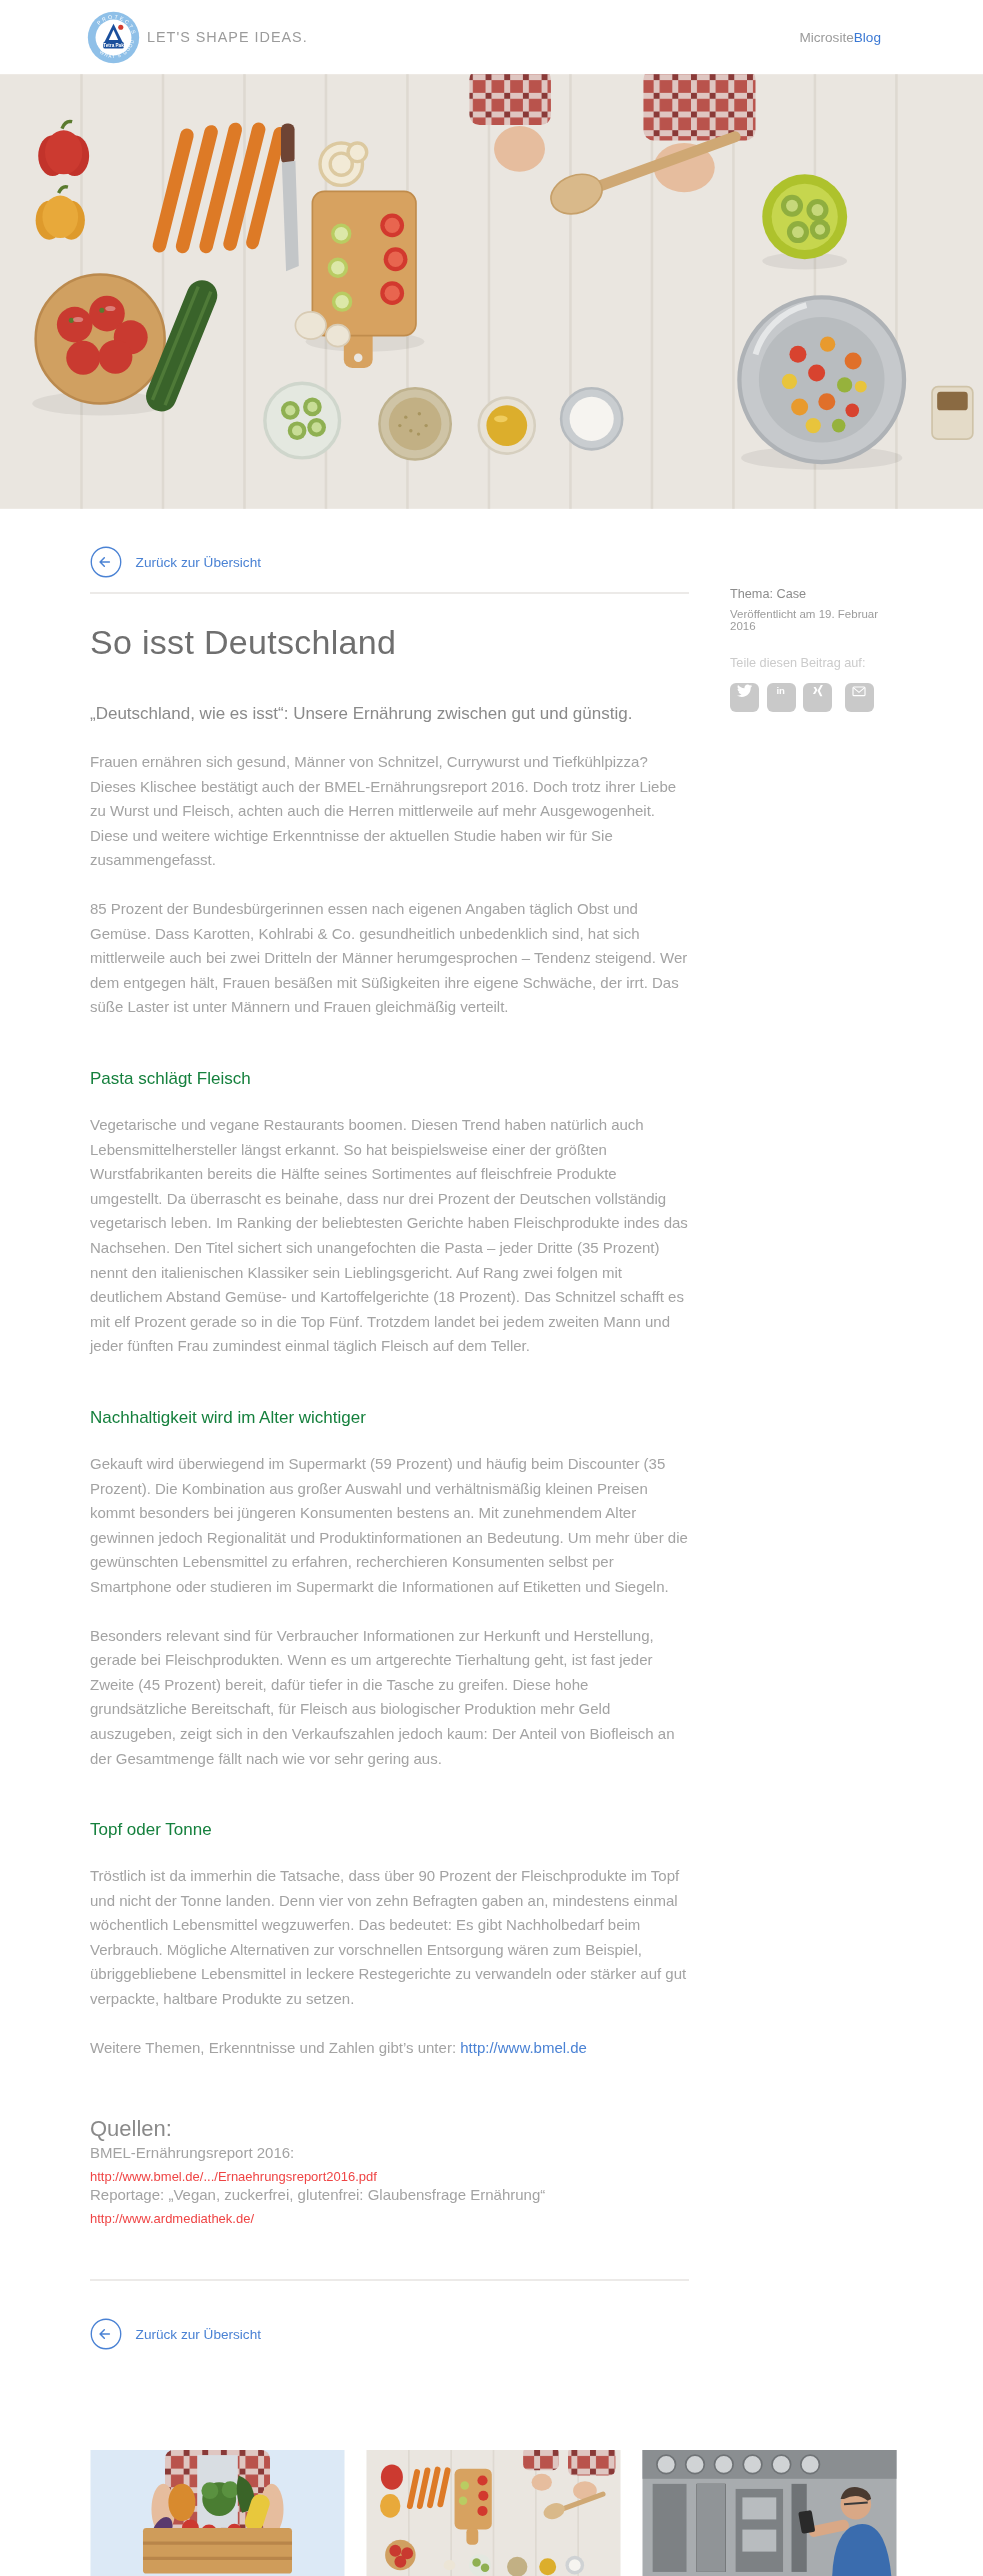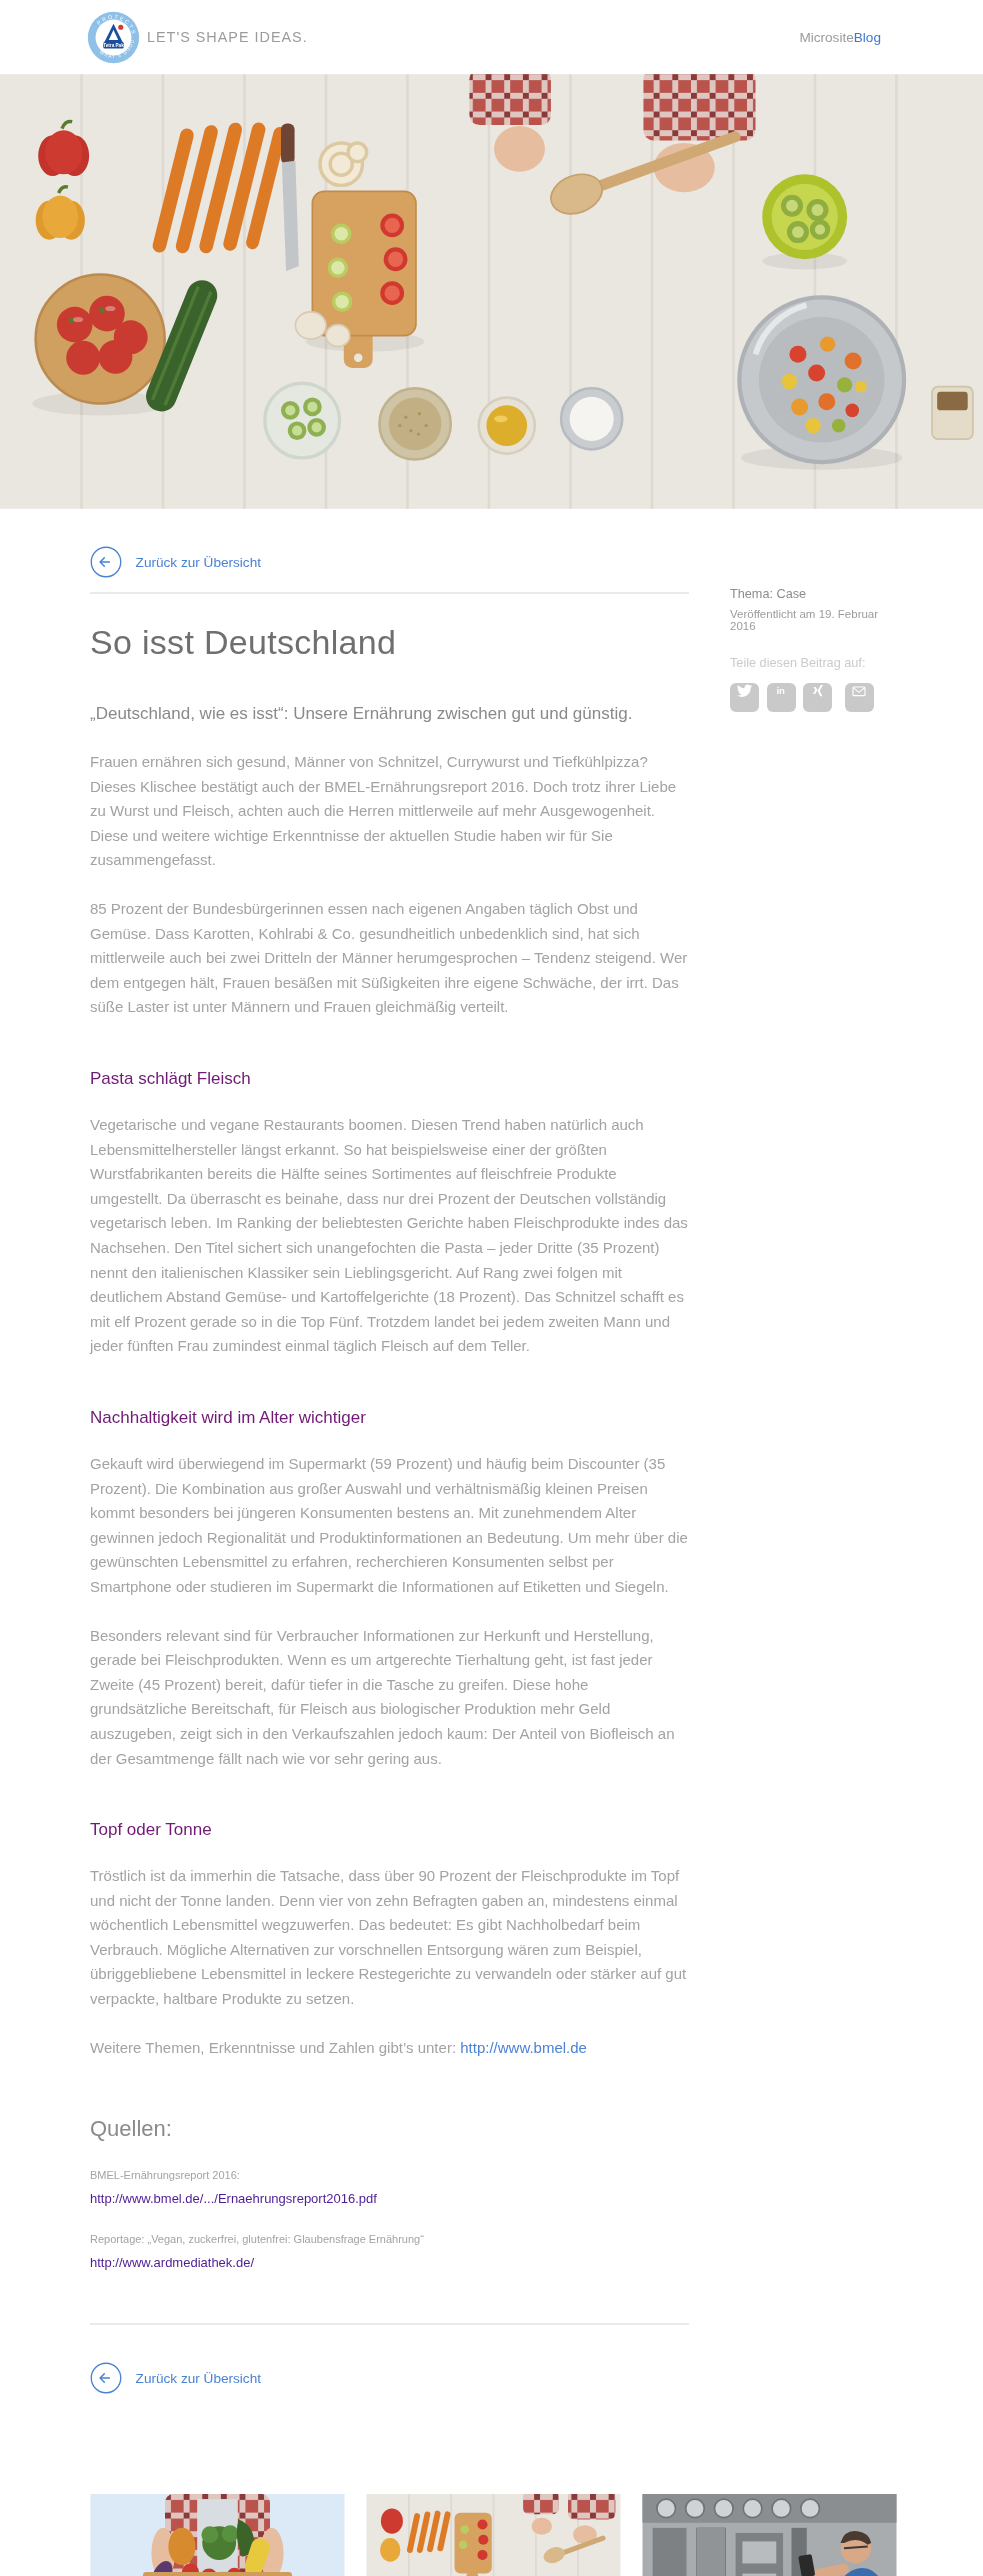--- a/index.html
+++ b/index.html
@@ -33,26 +33,26 @@
   .back-row { display: flex; align-items: center; gap: 13.6px; margin-top: 37px; }
   .back-row .circ { width: 32px; height: 32px; flex: 0 0 auto; }
   .back-row a.lbl { color: #4a82d4; font-size: 13.6px; }
 
   .divider { border: none; border-top: 2.5px solid #eceae8; margin-top: 13.6px; }
   .divider.end { margin-top: 53px; }
 
   h1.title { font-size: 34px; font-weight: 300; color: #6f6f6f; margin-top: 29px; letter-spacing: 0.3px; }
   h2.subtitle { font-size: 17px; font-weight: 400; color: #8a8a8a; margin-top: 39px; line-height: 25.5px; }
   .main-col p.body { font-size: 15px; line-height: 24.6px; color: #a3a3a3; margin-top: 24px; }
-  h3.sec { font-size: 17px; font-weight: 400; color: #701a75; margin-top: 49px; }
+  h3.sec { font-size: 17px; font-weight: 400; color: #15803d; margin-top: 49px; }
   .main-col a.inline-link { color: #4a82d4; }
 
   h2.quellen { font-size: 22px; font-weight: 300; color: #8a8a8a; margin-top: 56px; }
-  .src-text { font-size: 11px; line-height: 22px; color: #a3a3a3; margin-top: 22px; }
-  .src-link { display: inline-block; font-size: 13px; color: #4c1d95; margin-top: 5.1px; }
+  .src-text { font-size: 15px; line-height: 22px; color: #a3a3a3; }
+  .src-link { display: inline-block; font-size: 13px; color: #ef4444; margin-top: 5.1px; }
 
   
   .thema { font-size: 12.7px; color: #8c8c8c; line-height: 18.7px; }
   .published { font-size: 11.5px; color: #9c9c9c; margin-top: 4.2px; }
   .share-label { font-size: 12.7px; color: #cbcbcb; margin-top: 24px; }
   .share-row { display: flex; gap: 7.6px; margin-top: 12.7px; }
   .share-btn {
     width: 29px; height: 29px; border-radius: 6px; background: #c9c9c9; border: none;
     display: flex; justify-content: center; cursor: pointer; color: #fff;
   }

